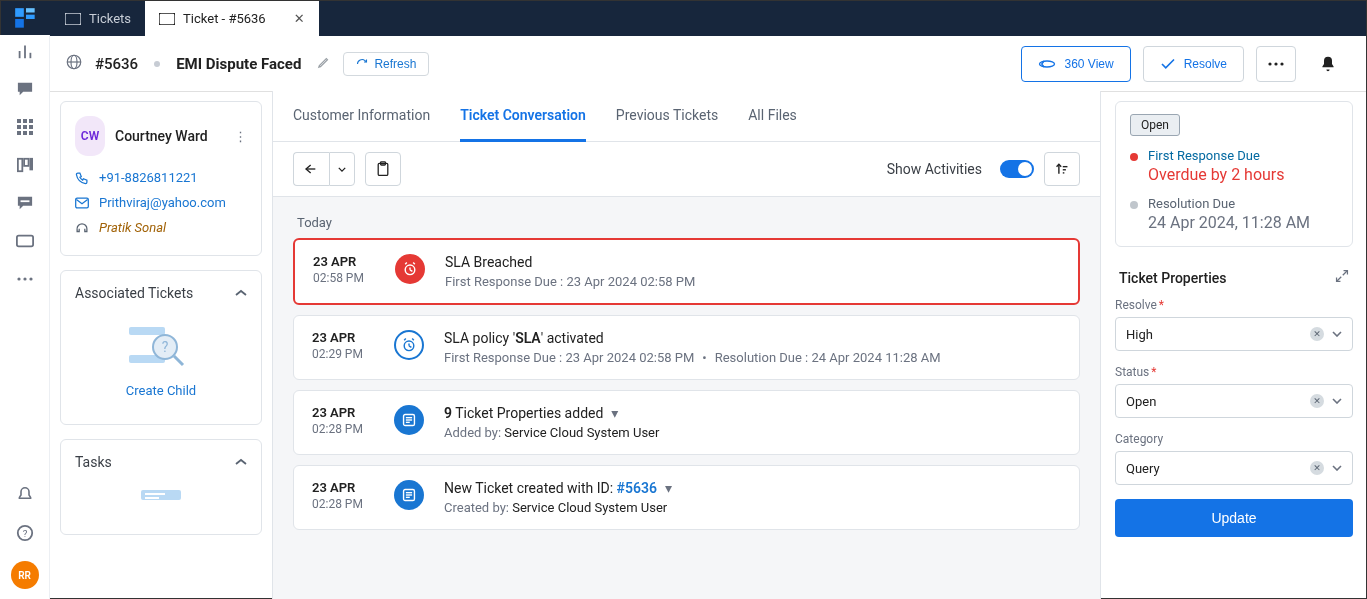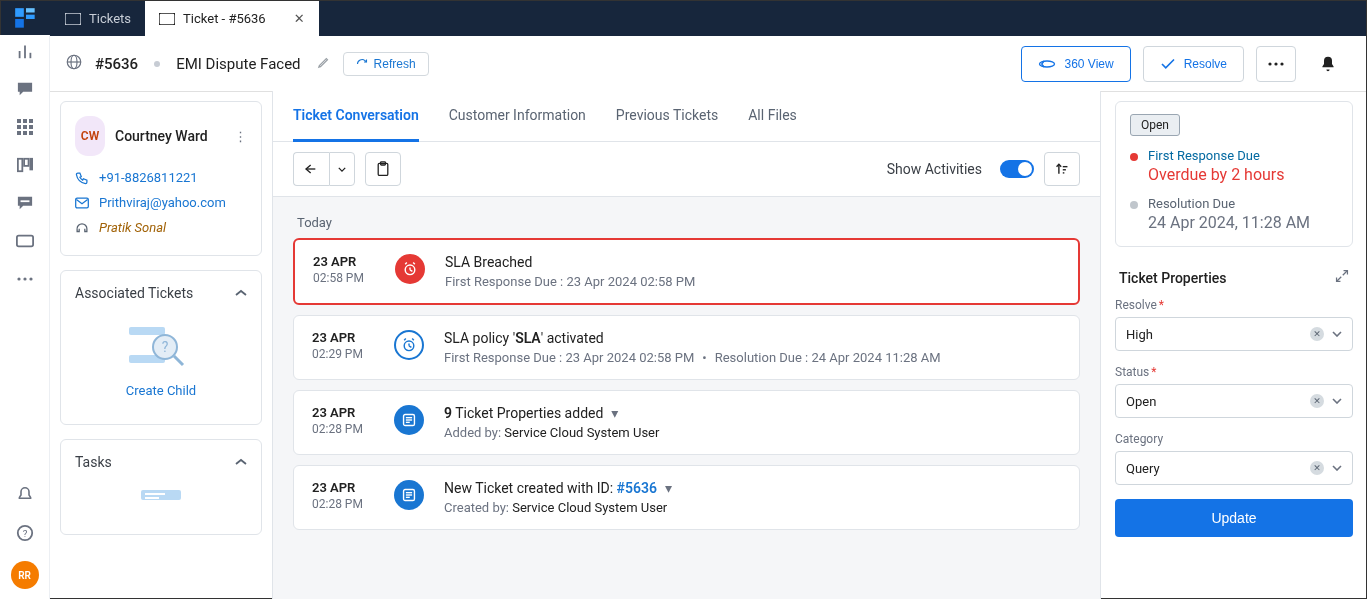--- a/index.html
+++ b/index.html
@@ -9,21 +9,21 @@
 .logo-slot { width: 50px; display: flex; align-items: center; justify-content: center; }
 .logo-svg { width: 26px; height: 26px; }
 .tab { display: flex; align-items: center; padding: 0 14px; color: #c7cdd6; gap: 8px; cursor: pointer; }
 .tab.active { background: #fff; color: #212121; }
 .tab .close { margin-left: 20px; color: #555; }
 
 .toolbar { height: 56px; border-bottom: 1px solid #e0e0e0; display: flex; align-items: center; padding: 0 18px 0 64px; gap: 12px; }
 .globe-icon { color: #6b7280; }
 .ticket-id { font-weight: 500; font-size: 15px; }
 .dot-sep { width: 6px; height: 6px; background: #c7ccd4; border-radius: 50%; margin: 0 4px; }
-.ticket-title { font-weight: 400; font-size: 15px; }
+.ticket-title { font-weight: 700; font-size: 15px; }
 .pencil { color: #9aa0a6; margin-left: 4px; }
 .refresh-btn { border: 1px solid #d3d9de; border-radius: 4px; padding: 4px 12px; display: flex; align-items: center; gap: 6px; color: #1976d2; cursor: pointer; background: #fff; font-size: 12px; }
 .tool-spacer { flex: 1; }
 .btn { border: 1px solid #cfd6dc; border-radius: 4px; height: 36px; padding: 0 16px; display: flex; align-items: center; gap: 8px; cursor: pointer; background: #fff; font-size: 12px; }
 .btn.outline-primary { border-color: #1473e6; color: #1473e6; }
 .btn-group { display: flex; }
 .btn-group .btn:first-child { border-top-right-radius: 0; border-bottom-right-radius: 0; border-right: none; }
 .btn-group .btn.chev { border-top-left-radius: 0; border-bottom-left-radius: 0; padding: 0 10px; }
 .icon-btn { border: 1px solid #cfd6dc; border-radius: 4px; width: 40px; height: 36px; display: flex; align-items: center; justify-content: center; cursor: pointer; }
 
@@ -31,21 +31,21 @@
 
 .left-rail { width: 50px; background: #fff; border-right: 1px solid #eceff3; display: flex; flex-direction: column; align-items: center; padding-top: 6px; gap: 18px; position: absolute; top: 35px; left: 0; bottom: 0; }
 .rail-icon { color: #6b7280; width: 20px; height: 20px; display: flex; align-items: center; justify-content: center; cursor: pointer; }
 .rail-spacer { flex: 1; }
 .avatar { width: 28px; height: 28px; border-radius: 50%; background: #f57c00; color: #fff; font-size: 10px; font-weight: 600; display: flex; align-items: center; justify-content: center; margin-bottom: 10px; }
 
 .left-panel { width: 272px; padding: 10px 10px 0 60px; overflow-y: auto; }
 .card { border: 1px solid #e0e4e9; border-radius: 6px; background: #fff; margin-bottom: 14px; }
 .contact-card { padding: 14px 14px 10px 14px; }
 .contact-head { display: flex; align-items: center; gap: 10px; margin-bottom: 14px; }
-.c-avatar { width: 30px; height: 40px; border-radius: 13px; background: #f2e7f9; color: #c2410c; font-size: 12px; font-weight: 600; display: flex; align-items: center; justify-content: center; }
+.c-avatar { width: 30px; height: 40px; border-radius: 13px; background: #f2e7f9; color: #6d28d9; font-size: 12px; font-weight: 600; display: flex; align-items: center; justify-content: center; }
 .c-name { font-weight: 500; font-size: 14px; flex: 1; }
 .c-more { color: #6b7280; cursor: pointer; }
 .c-row { display: flex; align-items: center; gap: 10px; color: #1976d2; font-size: 13px; margin-bottom: 10px; }
 .c-row.neutral { color: #a16207; font-style: italic; }
 .c-row svg { flex-shrink: 0; }
 
 .section-card { padding: 14px; }
 .section-head { display: flex; align-items: center; justify-content: space-between; font-size: 14px; font-weight: 400; color: #3a3f46; cursor: pointer; }
 .assoc-body { display: flex; flex-direction: column; align-items: center; padding: 20px 0 12px; }
 .assoc-img { width: 80px; height: 52px; margin-bottom: 10px; }
@@ -311,22 +311,22 @@
             <rect x="0" y="4" width="40" height="10" rx="2" fill="#b9d9f4"></rect>
             <rect x="4" y="7" width="20" height="2" fill="#fff"></rect>
             <rect x="4" y="11" width="14" height="2" fill="#fff"></rect>
           </svg>
       </div>
     </div>
   </div>
 
   <div class="center-panel">
     <div class="ctabs">
+      <div class="ctab">Customer Information</div>
       <div class="ctab active">Ticket Conversation</div>
-      <div class="ctab">Customer Information</div>
       <div class="ctab">Previous Tickets</div>
       <div class="ctab">All Files</div>
     </div>
     <div class="actionbar">
       <div class="sq-group">
         <div class="sq-btn">
             <svg width="16" height="14" viewBox="0 0 24 20" fill="none" stroke="#212121" stroke-width="2">
               <path d="M10 4L3 10l7 6"></path>
               <path d="M3 10h14"></path>
             </svg>

